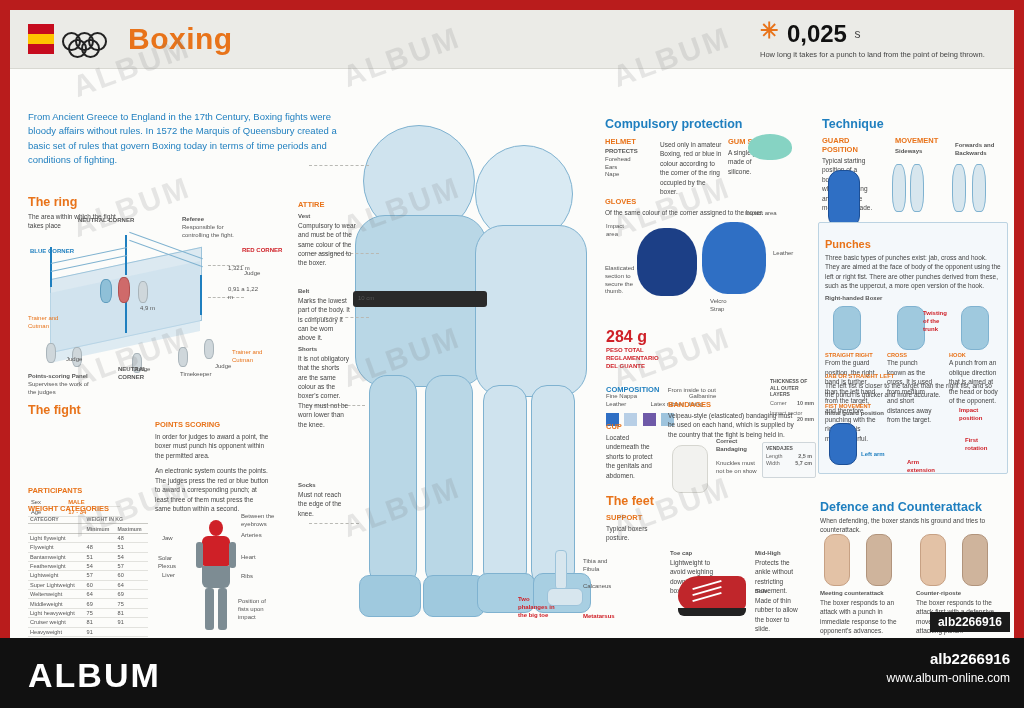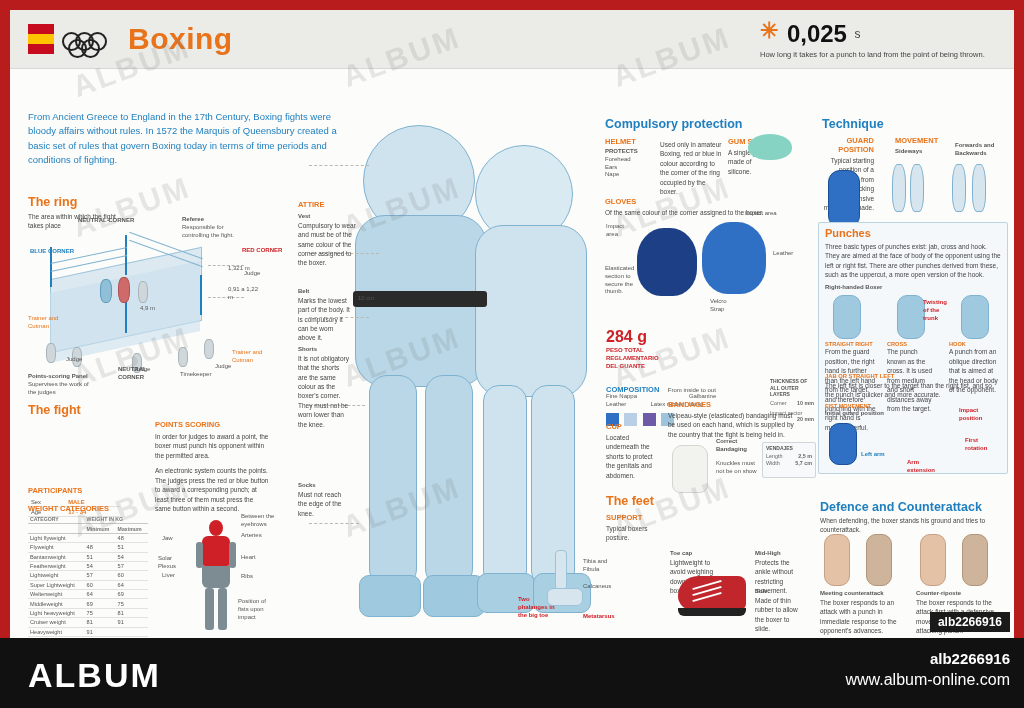--- a/index.html
+++ b/index.html
@@ -46,21 +46,21 @@
   .part td{border-bottom:1px solid #e2e2de;padding:1.5px 3px;font-size:5.8px;color:#555;}
   .part td.k{color:#e8731a;font-weight:bold;}
   
   .panel{position:absolute;border:1px solid #cfd6da;background:#f7f9fa;border-radius:2px;}
   .swatch{display:inline-block;width:13px;height:13px;margin-right:1px;}
   .glove{position:absolute;border-radius:45% 45% 40% 40%;}
   .footer{position:absolute;left:0;top:638px;width:1024px;height:70px;background:#111;}
   .album{position:absolute;left:28px;top:656px;color:#fff;font-size:34px;font-weight:bold;letter-spacing:2px;}
   .fr{position:absolute;right:14px;top:650px;text-align:right;color:#fff;}
   .frid{font-size:15px;font-weight:bold;}
-  .frurl{font-size:16px;margin-top:4px;}
+  .frurl{font-size:12px;margin-top:4px;}
   .codebadge{position:absolute;right:14px;top:612px;background:#1a1a1a;color:#fff;font-size:12px;font-weight:bold;padding:3px 8px;}
   .wm{position:absolute;color:rgba(120,120,120,.17);font-size:30px;font-weight:bold;letter-spacing:3px;transform:rotate(-20deg);pointer-events:none;}
   .tickrow{font-size:5.4px;color:#666;}
   .dash{position:absolute;border-top:1px dashed #b9b9b4;}
 </style>
 </head>
 <body>
 
 <div id="stage">
   <div class="infographic">
@@ -414,41 +414,41 @@
       <div style="position:absolute;left:2px;top:38px;width:34px;height:16px;background:#d7e6ee;border:1px solid #9cc3da;border-radius:6px;"></div>
     </div>
     <div class="lbl box" style="left:573px;top:548px;width:26px;">Tibia and Fibula</div>
     <div class="lbl box" style="left:573px;top:573px;">Calcaneus</div>
     <div class="lbl b red box" style="left:508px;top:586px;width:40px;">Two phalanges in the big toe</div>
     <div class="lbl b red box" style="left:573px;top:603px;">Metatarsus</div>
 
     <div class="box" style="left:812px;top:107px;">
       <div class="sect-title">Technique</div>
     </div>
-    <div class="box" style="left:812px;top:126px;width:52px;text-align:right;">
+    <div class="box" style="left:812px;top:126px;width:52px;">
       <div class="sub">GUARD POSITION</div>
       <div class="p" style="margin-top:2px;">Typical starting position of a boxer, from where attacking and defensive moves are made.</div>
     </div>
     <div class="box" style="left:885px;top:126px;width:46px;">
       <div class="sub">MOVEMENT</div>
       <div class="lbl b" style="margin-top:3px;">Sideways</div>
     </div>
     <div class="box" style="left:945px;top:132px;width:48px;">
       <div class="lbl b">Forwards and Backwards</div>
     </div>
     <div class="box" style="left:880px;top:150px;width:110px;height:60px;">
       <div class="fig" style="left:2px;top:4px;width:12px;height:46px;background:#d7e6ee;"></div>
       <div class="fig" style="left:20px;top:4px;width:12px;height:46px;background:#d7e6ee;"></div>
       <div class="fig" style="left:62px;top:4px;width:12px;height:46px;background:#d7e6ee;"></div>
       <div class="fig" style="left:82px;top:4px;width:12px;height:46px;background:#d7e6ee;"></div>
     </div>
     <div class="fig box" style="left:818px;top:160px;width:30px;height:56px;background:#2f6fc4;border-color:#1c4f96;border-radius:12px;"></div>
 
     <div class="panel" style="left:808px;top:212px;width:188px;height:250px;background:#f4f8fb;border-color:#bcd3e2;">
-      <div class="sect-title org" style="margin:4px 0 0 6px;font-size:11px;">Punches</div>
+      <div class="sect-title org" style="margin:15px 0 0 6px;font-size:11px;">Punches</div>
       <div class="p" style="margin:3px 6px 0 6px;">Three basic types of punches exist: jab, cross and hook. They are aimed at the face of body of the opponent using the left or right fist. There are other punches derived from these, such as the uppercut, a more open version of the hook.</div>
       <div class="lbl b" style="margin:4px 0 0 6px;">Right-handed Boxer</div>
       <div style="position:relative;height:48px;margin-top:2px;">
         <div class="fig" style="left:14px;top:2px;width:26px;height:42px;background:#9fc9de;border-radius:10px;"></div>
         <div class="fig" style="left:78px;top:2px;width:26px;height:42px;background:#9fc9de;border-radius:10px;"></div>
         <div class="fig" style="left:142px;top:2px;width:26px;height:42px;background:#9fc9de;border-radius:10px;"></div>
         <div class="lbl b red box" style="left:104px;top:6px;width:30px;">Twisting of the trunk</div>
       </div>
       <div style="position:relative;">
         <div class="box" style="left:6px;top:0;width:52px;">

